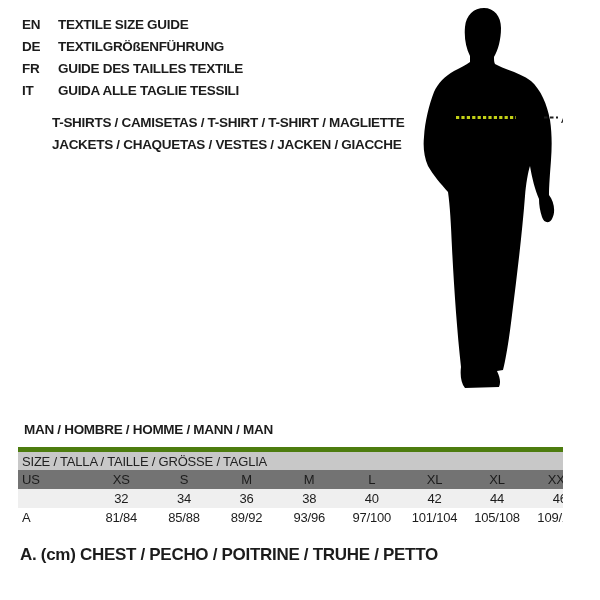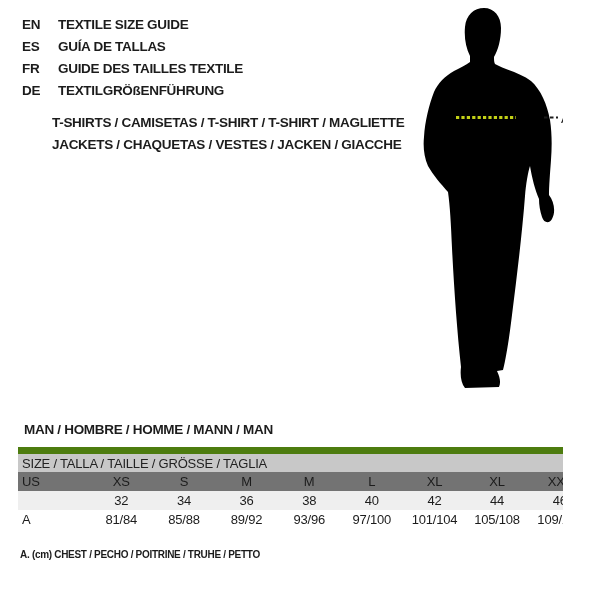--- a/index.html
+++ b/index.html
@@ -16,41 +16,41 @@
   .category-line{height:22px;line-height:22px;font-size:13.5px;font-weight:bold;letter-spacing:-0.3px;white-space:nowrap;}
   
   .figure-svg{position:absolute;left:405px;top:0px;}
   .figure-svg text{font-family:"Liberation Sans", sans-serif;font-size:14px;}
   
   .section-title{position:absolute;left:20px;top:418px;margin:4px;font-size:13.5px;font-weight:bold;letter-spacing:-0.3px;line-height:16px;white-space:nowrap;}
   
   .size-table{position:absolute;left:18px;top:447px;width:573px;border-collapse:collapse;table-layout:fixed;}
   .size-table th{
     height:18px;font-size:13px;font-weight:normal;text-align:left;padding:0 0 0 4px;
-    letter-spacing:-0.2px;color:#222;border-top:7px solid #4d7c0f;white-space:nowrap;overflow:hidden;
+    letter-spacing:-0.2px;color:#222;border-top:5px solid #4d7c0f;white-space:nowrap;overflow:hidden;
   }
   .size-table td{
     height:19px;font-size:13px;font-weight:normal;text-align:center;padding:0;
     letter-spacing:-0.2px;white-space:nowrap;overflow:hidden;
   }
   .size-table td.row-label{text-align:left;padding-left:4px;}
   .size-table col.label-col{width:72px;}
   
-  .footnote{position:absolute;left:20px;top:547px;margin:0;font-size:10px;font-weight:bold;letter-spacing:-0.3px;line-height:16px;white-space:nowrap;}
+  .footnote{position:absolute;left:20px;top:547px;margin:0;font-size:17px;font-weight:bold;letter-spacing:-0.3px;line-height:16px;white-space:nowrap;}
 </style>
 </head>
 <body>
 
 <div class="canvas">
 
   <div class="languages">
       <div class="lang-row"><span class="lang-code">EN</span><span class="lang-label">TEXTILE SIZE GUIDE</span></div>
-      <div class="lang-row"><span class="lang-code">ES</span><span class="lang-label">GUÍA DE TALLAS</span></div>
+      <div class="lang-row"><span class="lang-code">DE</span><span class="lang-label">TEXTILGRÖßENFÜHRUNG</span></div>
       <div class="lang-row"><span class="lang-code">FR</span><span class="lang-label">GUIDE DES TAILLES TEXTILE</span></div>
-      <div class="lang-row"><span class="lang-code">DE</span><span class="lang-label">TEXTILGRÖßENFÜHRUNG</span></div>
+      <div class="lang-row"><span class="lang-code">IT</span><span class="lang-label">GUIDA ALLE TAGLIE TESSILI</span></div>
     </div>
 
   <div class="categories">
       <div class="category-line">T-SHIRTS / CAMISETAS / T-SHIRT / T-SHIRT / MAGLIETTE</div>
       <div class="category-line">JACKETS / CHAQUETAS / VESTES / JACKEN / GIACCHE</div>
     </div>
 
   <svg class="figure-svg" width="175" height="400" viewBox="405 0 175 400">
     <path d="M 484 8
              C 494 8, 501 16, 501 28

